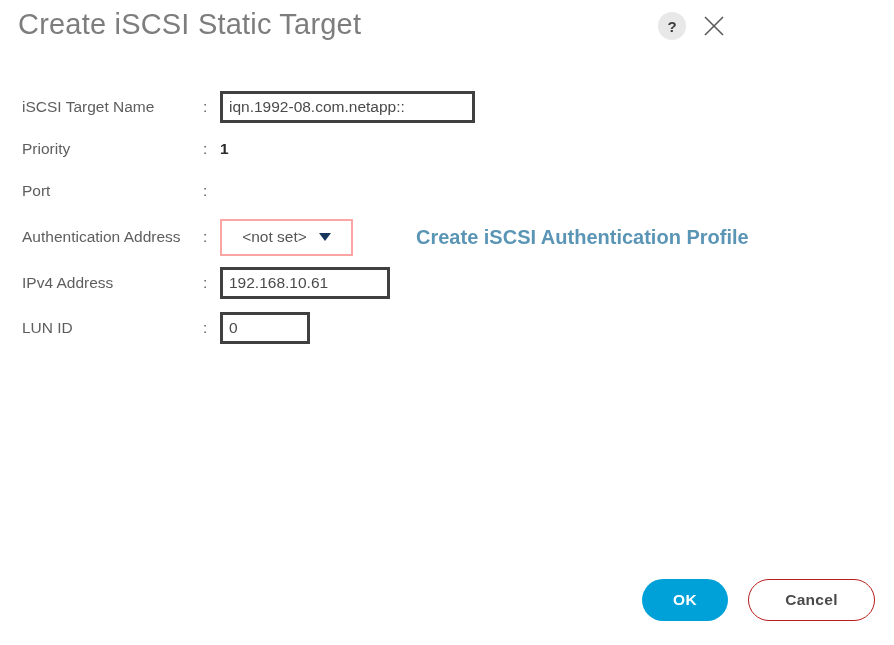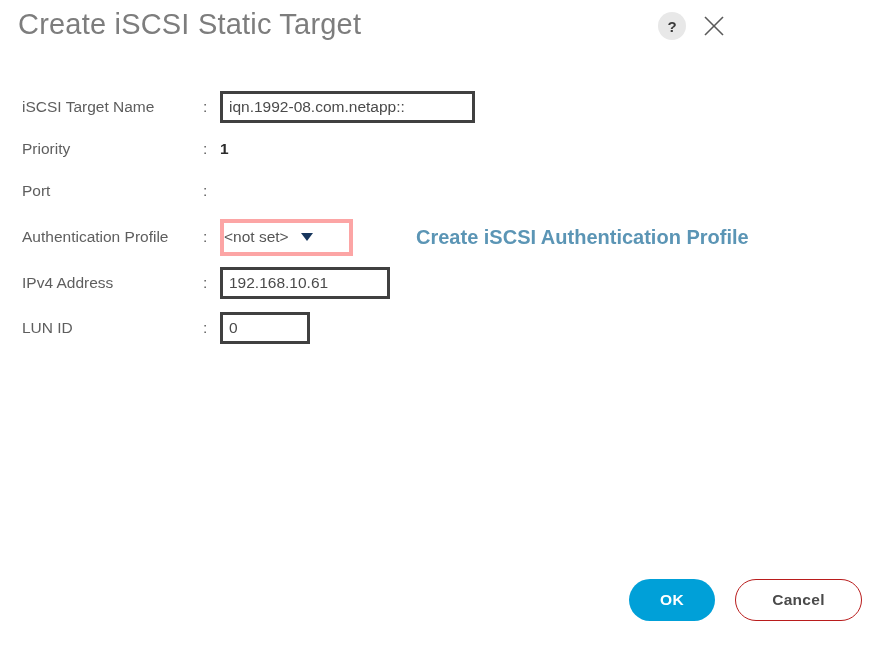--- a/index.html
+++ b/index.html
@@ -116,24 +116,25 @@
   .static-value {
     font-size: 15.5px;
     color: #2b2b2b;
     font-weight: 700;
   }
 
   .select-box {
     box-sizing: border-box;
     width: 133px;
     height: 37px;
-    border: 4px solid #fca5a5;
-    background: #ffffff;
-    display: flex;
-    align-items: center;
+    border: 2px solid #fca5a5;
+    background: #ffffff;
+    display: flex;
+    align-items: center;
+    justify-content: center;
     gap: 12px;
     cursor: pointer;
     user-select: none;
   }
   .select-value {
     font-size: 15.5px;
     color: #555555;
   }
   .select-caret {
     width: 0;
@@ -157,21 +158,21 @@
   
   .footer {
     position: absolute;
     left: 0;
     bottom: 24px;
     width: 894px;
     display: flex;
     justify-content: flex-end;
     align-items: center;
     gap: 20px;
-    padding-right: 32px;
+    padding-right: 19px;
     box-sizing: border-box;
   }
   .btn {
     box-sizing: border-box;
     height: 42px;
     border-radius: 21px;
     font-family: "Liberation Sans", sans-serif;
     font-size: 15.5px;
     font-weight: 700;
     display: flex;
@@ -226,21 +227,21 @@
     <span class="field-colon">:</span>
     <span class="field-control static-value">1</span>
   </div>
 
   <div class="form-row">
     <span class="field-label">Port</span>
     <span class="field-colon">:</span>
   </div>
 
   <div class="form-row" style="height:50px;">
-    <span class="field-label">Authentication Profile</span>
+    <span class="field-label">Authentication Address</span>
     <span class="field-colon">:</span>
     <span class="field-control">
       <div class="select-box">
         <span class="select-value">&lt;not set&gt;</span>
         <span class="select-caret"></span>
       </div>
     </span>
     <a class="inline-link">Create iSCSI Authentication Profile</a>
   </div>
 

